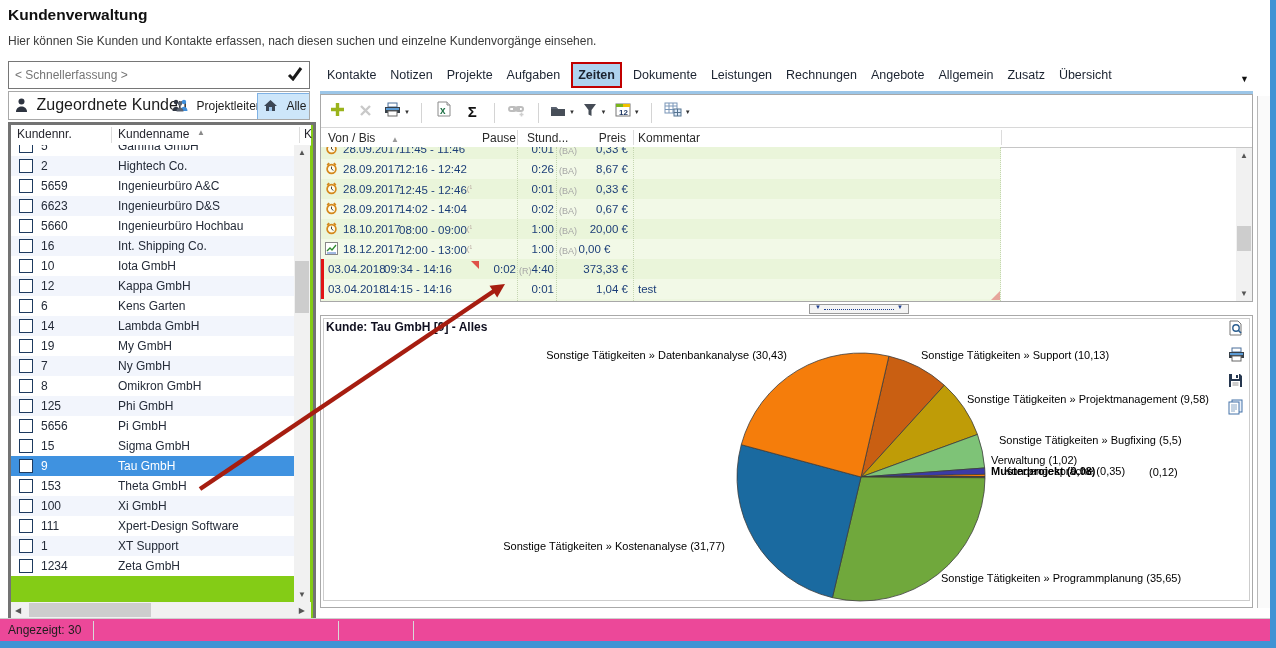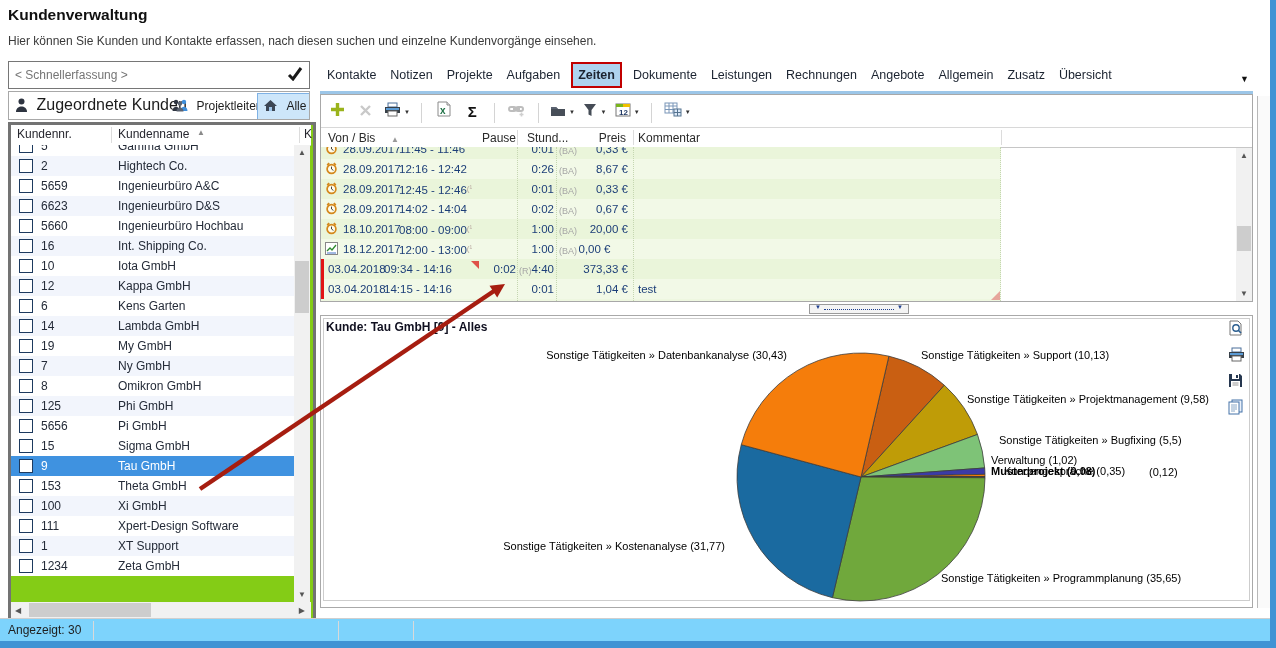--- a/index.html
+++ b/index.html
@@ -544,21 +544,21 @@
       <div><span><svg width="15" height="16" viewBox="0 0 15 16">
               <rect x="4" y="1" width="10" height="12" fill="#eaf1fb" stroke="#4472a8"></rect>
               <rect x="1" y="3" width="10" height="12" fill="#fff" stroke="#4472a8"></rect>
               <path d="M3 6h6M3 8h6M3 10h6M3 12h4" stroke="#8aa8c8"></path>
             </svg></span></div>
     </div>
   </div>
 
   <div class="abs" style="left:1257px;top:96px;width:12px;height:512px;background:#fafafa;border-left:1px solid #b8b8b8;border-right:1px solid #b8b8b8"></div>
 
-  <div class="abs" style="left:0;top:618px;width:1276px;height:23px;background:#7dd3fc;border-top:1px solid #cfcfcf">
+  <div class="abs" style="left:0;top:618px;width:1276px;height:23px;background:#ec4899;border-top:1px solid #cfcfcf">
     <span class="abs" style="left:8px;top:4px;font-size:12px;color:#1e1e1e">Angezeigt: 30</span>
     <span class="abs" style="left:93px;top:2px;width:1px;height:19px;background:#d9d9d9"></span>
     <span class="abs" style="left:338px;top:2px;width:1px;height:19px;background:#d9d9d9"></span>
     <span class="abs" style="left:413px;top:2px;width:1px;height:19px;background:#d9d9d9"></span>
   </div>
 
   <div class="abs" style="left:0;top:641px;width:1276px;height:7px;background:#3f93d4"></div>
   <div class="abs" style="left:1270px;top:0;width:6px;height:648px;background:#3f93d4"></div>
 
   <svg class="abs" style="left:0;top:0;pointer-events:none;z-index:60" width="1276" height="648">

